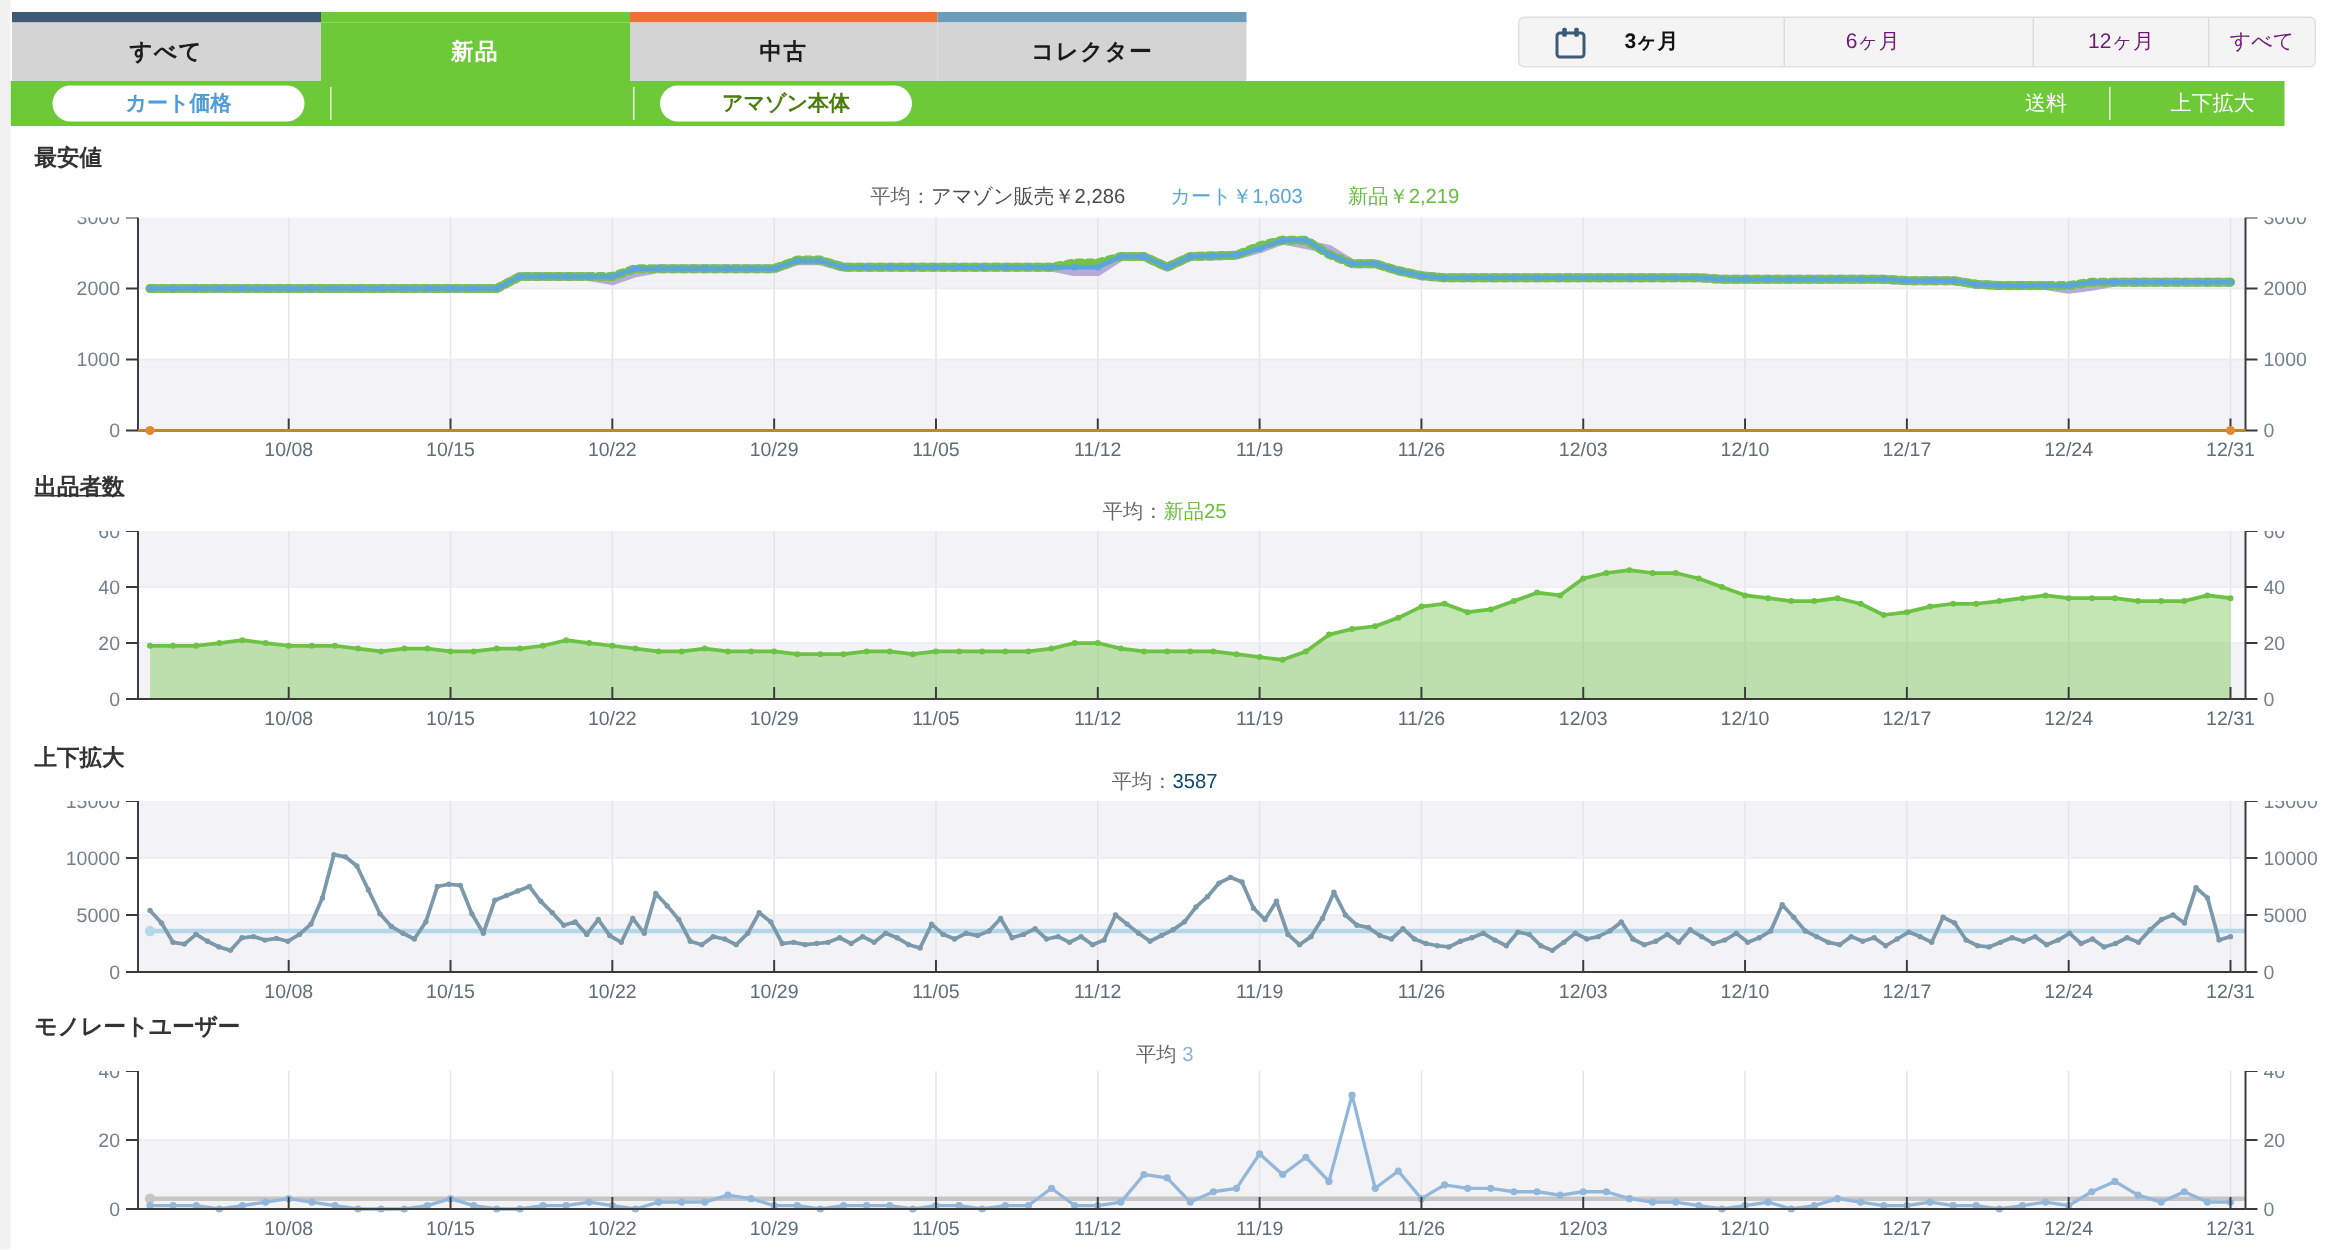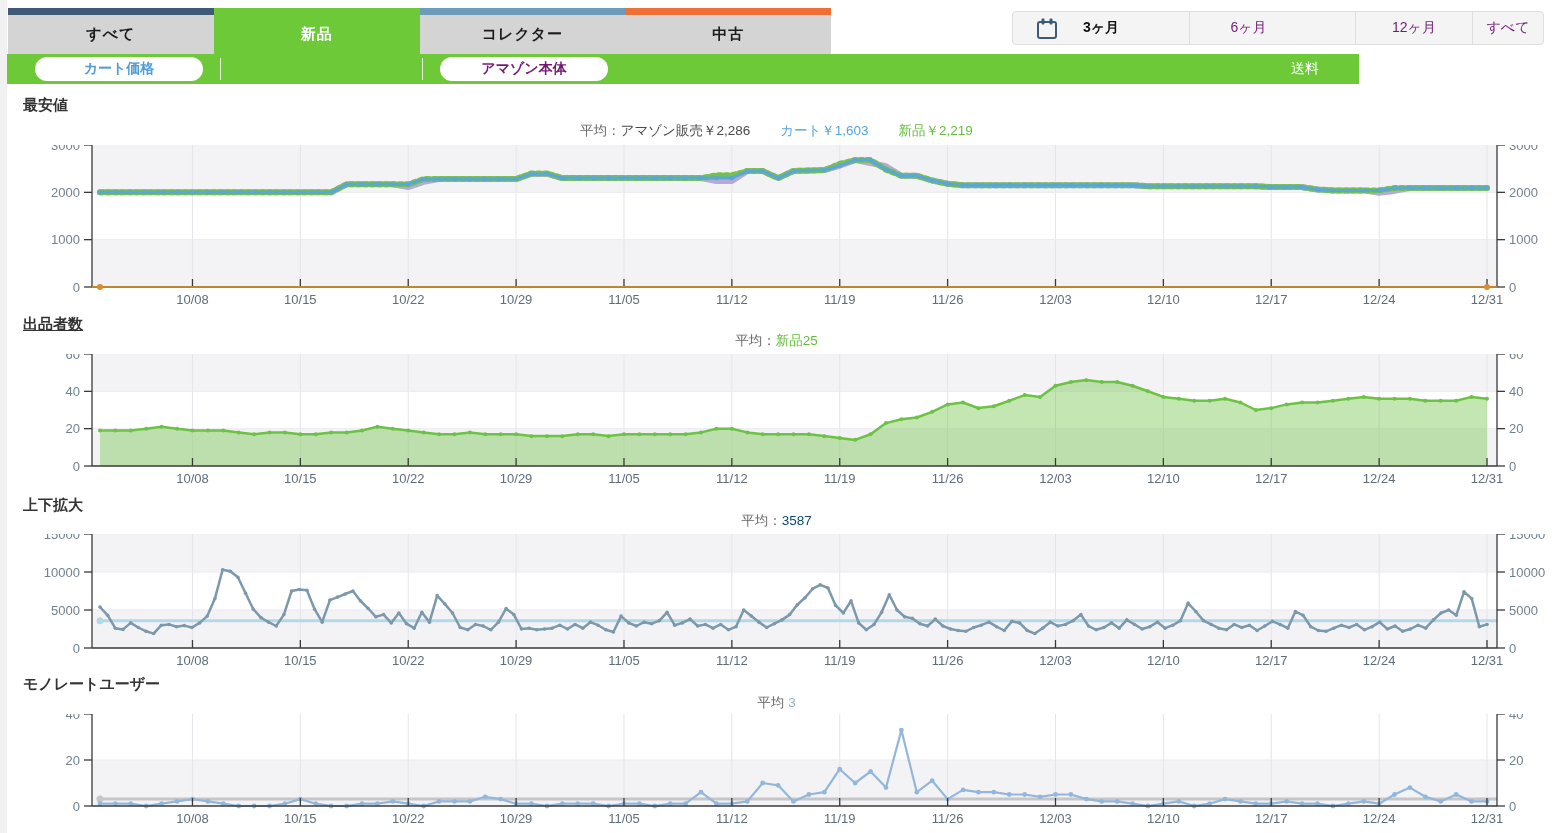--- a/index.html
+++ b/index.html
@@ -15,21 +15,21 @@
   
   .periodbar{position:absolute;left:1005px;top:11px;width:532px;height:34px;background:#f4f4f4;
     border:1px solid #e0e0e0;border-radius:4px;display:flex;align-items:stretch;box-sizing:border-box;}
   .pseg{display:flex;align-items:center;justify-content:center;font-size:14px;color:#701a75;cursor:pointer;position:relative;}
   .pseg + .pseg{border-left:1px solid #ddd;}
   .pseg.first{width:176px;}
   .pseg.w2{width:117px;}.pseg.w3{width:116px;margin-left:48px;}.pseg.w4{flex:1;}
   .pseg.active{font-weight:bold;color:#111;}
   .calicon{position:absolute;left:22px;top:5px;}
   
-  .greenbar{position:absolute;left:0px;top:54px;width:1352px;height:30px;background:#6dc938;}
+  .greenbar{position:absolute;left:0px;top:54px;width:1516px;height:30px;background:#6dc938;}
   .gb-item{position:absolute;top:0;height:30px;display:flex;align-items:center;justify-content:center;
     font-size:14px;color:#ffffff;cursor:pointer;}
   .gb-pill{position:absolute;top:3px;height:24px;background:#ffffff;border-radius:13px;display:flex;
     align-items:center;justify-content:center;font-size:14px;font-weight:bold;cursor:pointer;}
   .gb-div{position:absolute;top:4px;width:1px;height:22px;background:rgba(255,255,255,0.85);}
   
   .ctitle{position:absolute;left:16px;margin:0;font-size:15px;font-weight:bold;color:#333;}
   .cavg{position:absolute;left:0;width:1554px;text-align:center;font-size:13.5px;color:#666;}
   .cavg span{margin:0 15px;}
   .cplot{position:absolute;left:0;width:1554px;}
@@ -43,26 +43,26 @@
   <div class="tabbar">
     <div class="tab">
       <div class="strip" style="background: rgb(62, 90, 119);"></div>
       <div class="tbody">すべて</div>
     </div>
     <div class="tab active">
       <div class="strip" style="background: rgb(109, 201, 56);"></div>
       <div class="tbody">新品</div>
     </div>
     <div class="tab">
+      <div class="strip" style="background: rgb(237, 112, 54);"></div>
+      <div class="tbody">中古</div>
+    </div>
+    <div class="tab">
       <div class="strip" style="background: rgb(109, 156, 186);"></div>
       <div class="tbody">コレクター</div>
-    </div>
-    <div class="tab">
-      <div class="strip" style="background: rgb(237, 112, 54);"></div>
-      <div class="tbody">中古</div>
     </div>
   </div>
 
   <div class="periodbar">
     <div class="pseg first active">
       <span class="calicon">
         <svg width="24" height="24" viewBox="0 0 24 24">
           <rect x="3" y="5" width="18" height="16" rx="2" fill="none" stroke="#3d5a76" stroke-width="2"></rect>
           <rect x="6.5" y="1.5" width="3" height="6" rx="1" fill="#3d5a76"></rect>
           <rect x="14.5" y="1.5" width="3" height="6" rx="1" fill="#3d5a76"></rect>
@@ -83,24 +83,24 @@
 
   <div class="greenbar">
     <div class="gb-pill" style="left:28px;width:168px;color:#4f9cd8;">
       <span>カート価格</span>
     </div>
     <div class="gb-div" style="left:213px;"></div>
     <div class="gb-item" style="left:262px;width:124px;margin-top:25px;">
       <span>プライム</span>
     </div>
     <div class="gb-div" style="left:415px;"></div>
-    <div class="gb-pill" style="left:433px;width:168px;color:#701a75;">
+    <div class="gb-pill" style="left:433px;width:168px;color:#4d7c0f;">
       <span>アマゾン本体</span>
     </div>
-    <div class="gb-item" style="left:1255px;width:86px;font-family:Liberation Mono, monospace;">
+    <div class="gb-item" style="left:1314px;width:86px;font-family:Liberation Mono, monospace;">
       <span>送料</span>
     </div>
     <div class="gb-div" style="left:1399px;"></div>
     <div class="gb-item" style="left:1413px;width:110px;">
       <span>上下拡大</span>
     </div>
   </div>
 
   <section>
     <h2 class="ctitle" style="top:96px;">最安値</h2>

